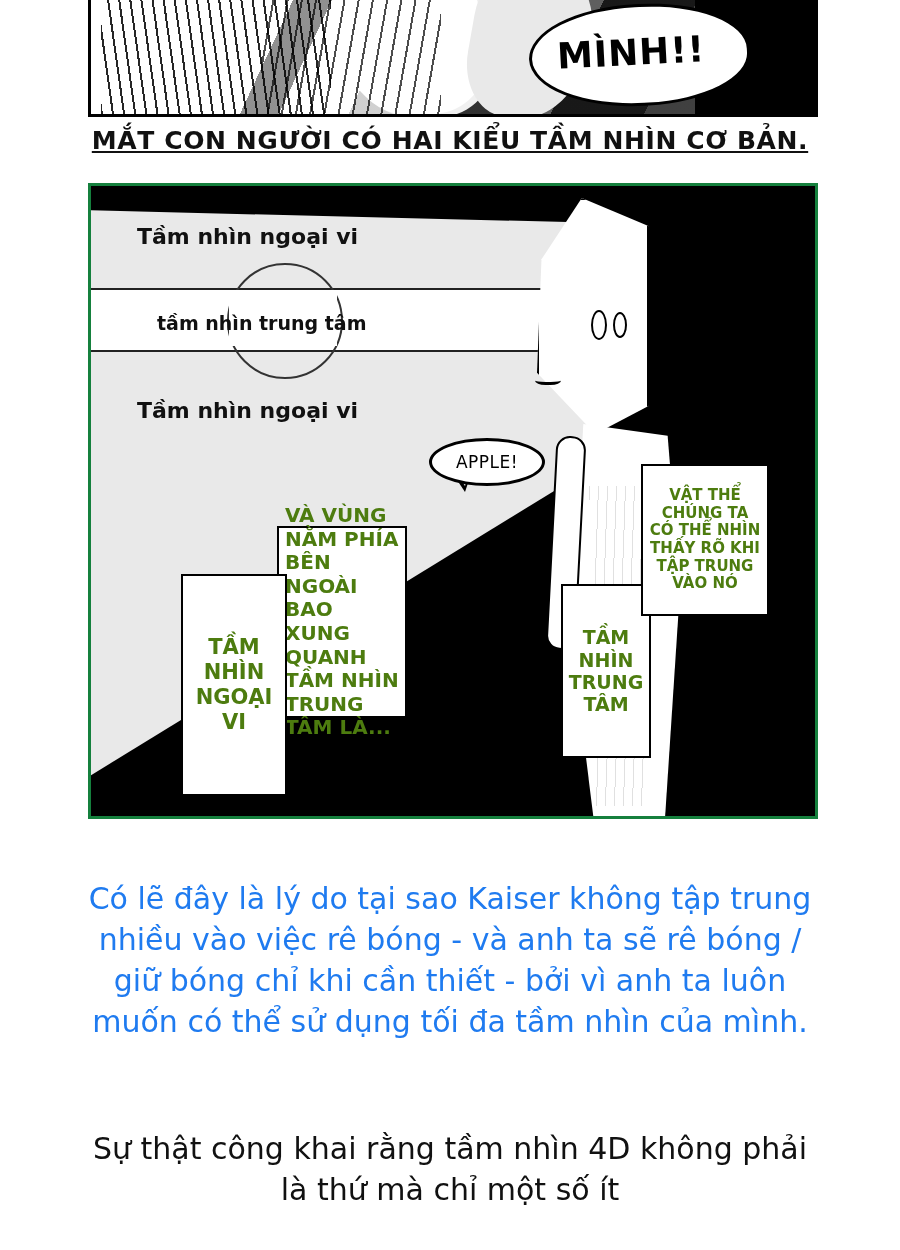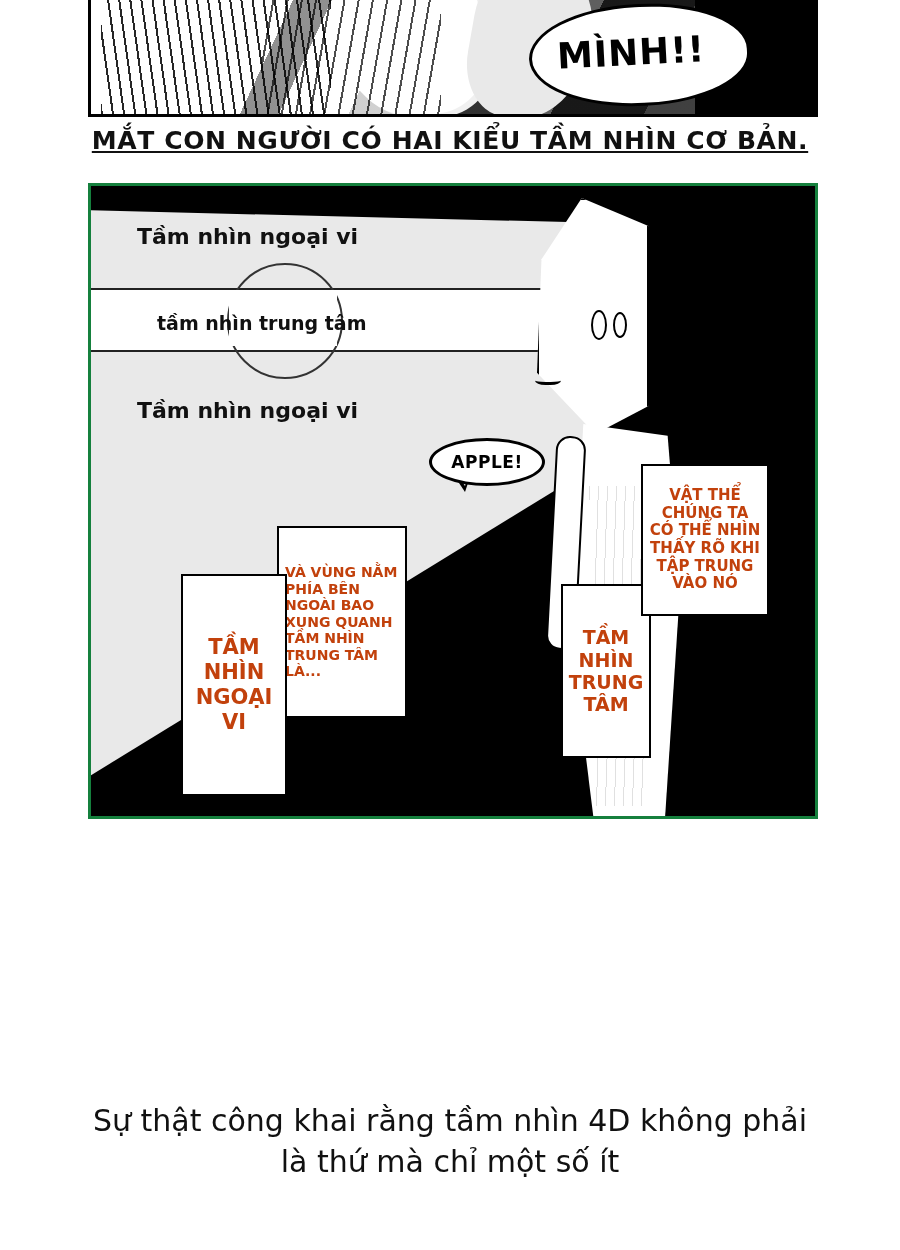--- a/index.html
+++ b/index.html
@@ -277,21 +277,21 @@
     left: 338px;
     top: 252px;
     width: 110px;
     height: 42px;
     background: #fff;
     border: 3px solid #000;
     border-radius: 50%;
     display: flex;
     align-items: center;
     justify-content: center;
-    font-weight: 700;
+    font-weight: 400;
     font-size: 17px;
     letter-spacing: 0.5px;
   }
   .apple-tail {
     position: absolute;
     left: 362px;
     top: 288px;
     width: 0; height: 0;
     border-left: 12px solid transparent;
     border-right: 6px solid transparent;
@@ -305,21 +305,21 @@
     border-left: 9px solid transparent;
     border-right: 4px solid transparent;
     border-top: 14px solid #fff;
   }
 
   
   .cap-box {
     position: absolute;
     background: #ffffff;
     border: 2px solid #000;
-    color: #c2410c;
+    color: #4d7c0f;
     text-align: center;
     font-weight: 700;
     line-height: 1.18;
   }
   .cap-peripheral {
     left: 90px;
     top: 388px;
     width: 106px;
     height: 222px;
     font-size: 21px;
@@ -328,21 +328,21 @@
     justify-content: center;
     padding: 4px;
     box-sizing: border-box;
   }
 
   .cap-region {
     left: 186px;
     top: 340px;
     width: 130px;
     height: 192px;
-    font-size: 14px;
+    font-size: 20px;
     display: flex;
     align-items: center;
     justify-content: center;
     padding: 6px;
     box-sizing: border-box;
     text-align: left;
   }
 
   .cap-central {
     left: 470px;
@@ -379,21 +379,21 @@
     text-align: center;
     color: #1f7bf0;
     font-family: "DejaVu Sans", sans-serif;
     font-size: 30px;
     line-height: 1.37;
     font-weight: 400;
   }
   .black-text {
     position: absolute;
     left: 88px;
-    top: 1100px;
+    top: 1128px;
     width: 724px;
     text-align: center;
     color: #111;
     font-family: "DejaVu Sans", sans-serif;
     font-size: 30px;
     line-height: 1.37;
     font-weight: 400;
   }
 </style>
 </head>
@@ -437,16 +437,17 @@
     <div class="apple-tail"></div>
     <div class="apple-tail-in"></div>
     <div class="apple-bubble">APPLE!</div>
 
     <div class="cap-box cap-region">VÀ VÙNG NẰM PHÍA BÊN NGOÀI BAO XUNG QUANH TẦM NHÌN TRUNG TÂM LÀ...</div>
     <div class="cap-box cap-peripheral">TẦM NHÌN NGOẠI VI</div>
     <div class="cap-box cap-central">TẦM NHÌN TRUNG TÂM</div>
     <div class="cap-box cap-object">VẬT THỂ CHÚNG TA CÓ THỂ NHÌN THẤY RÕ KHI TẬP TRUNG VÀO NÓ</div>
   </div>
 
+  <div class="blue-text">Có lẽ đây là lý do tại sao Kaiser không tập trung nhiều vào việc rê bóng - và anh ta sẽ rê bóng / giữ bóng chỉ khi cần thiết - bởi vì anh ta luôn muốn có thể sử dụng tối đa tầm nhìn của mình.</div>
 
   <div class="black-text">Sự thật công khai rằng tầm nhìn 4D không phải là thứ mà chỉ một số ít</div>
 
 </div>
 
 </body></html>

